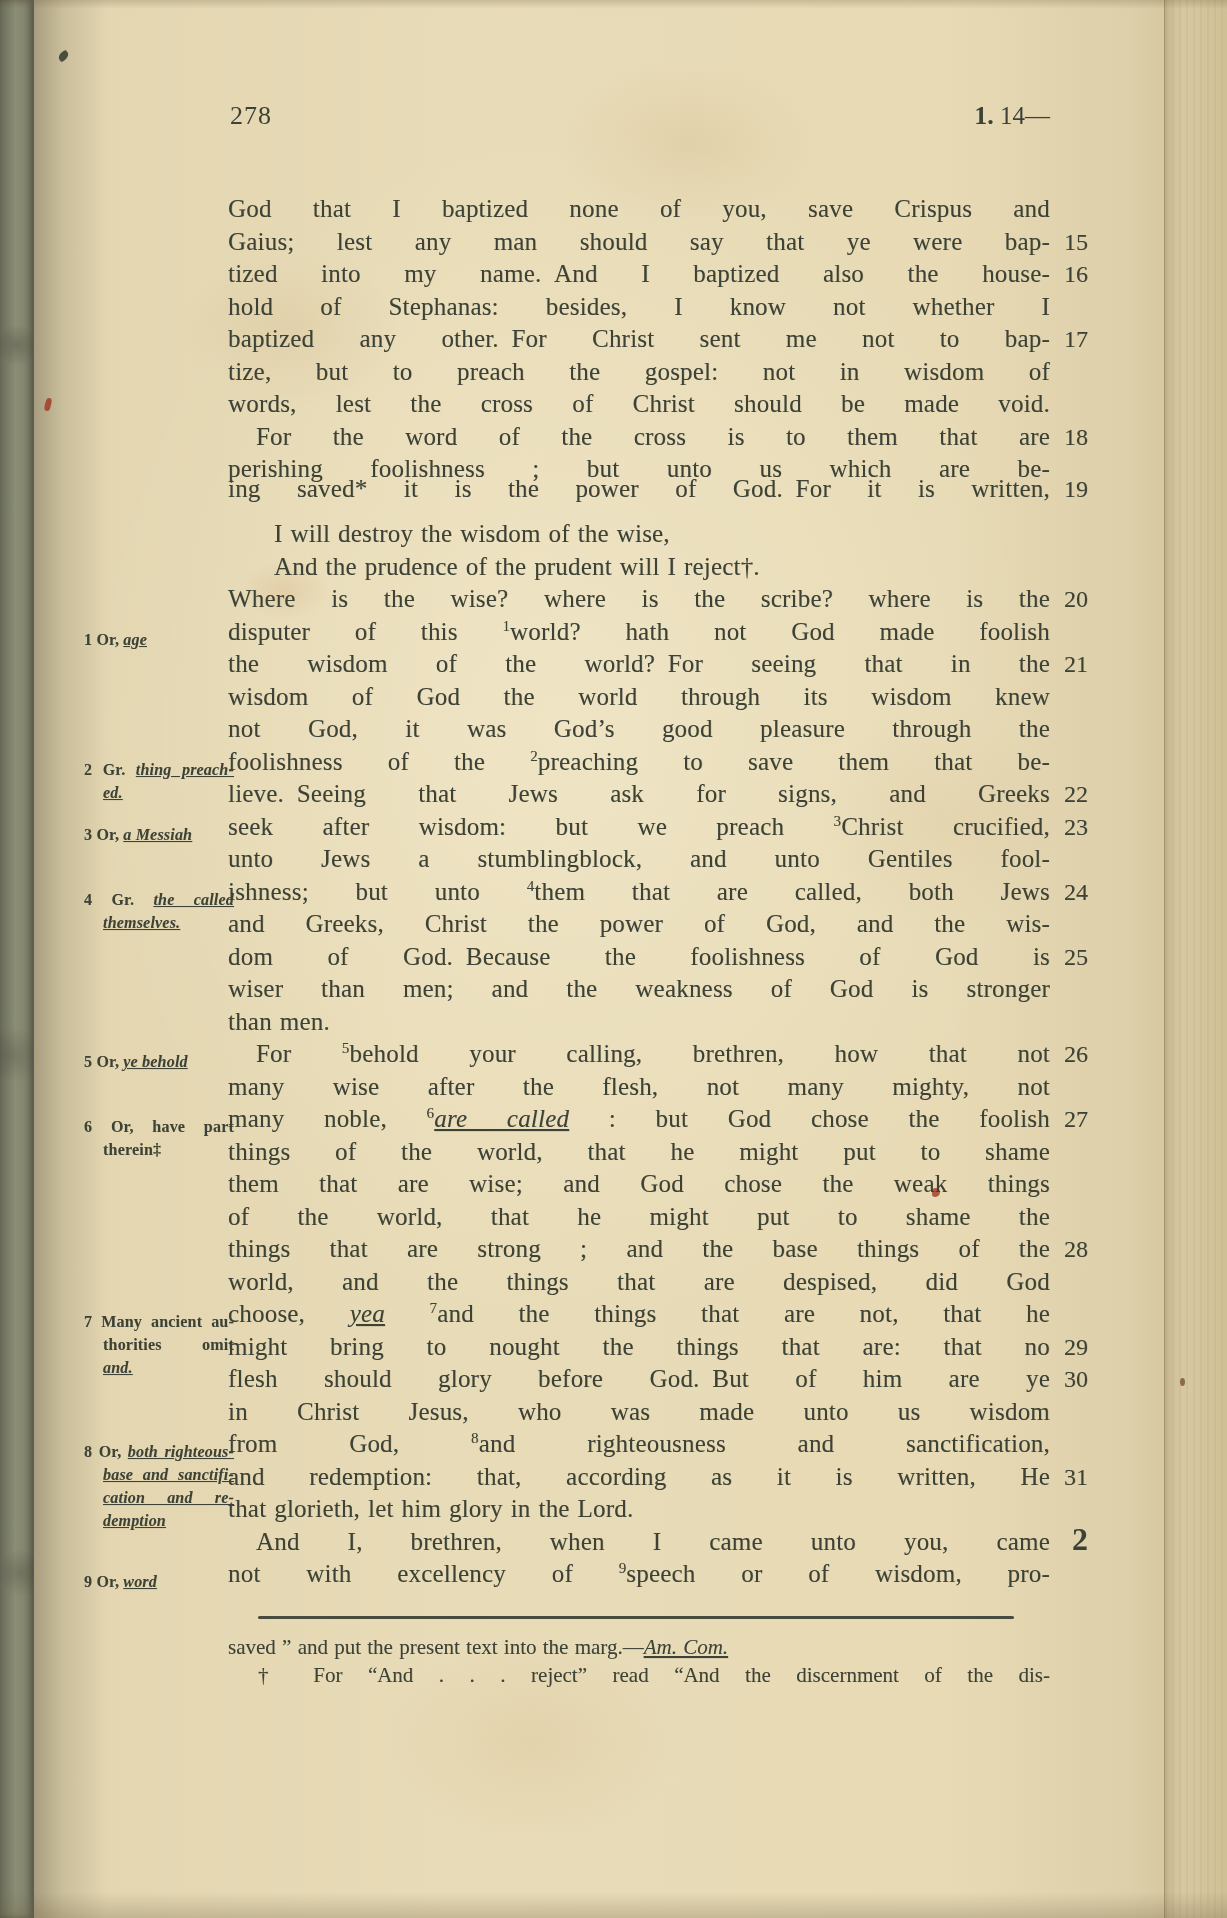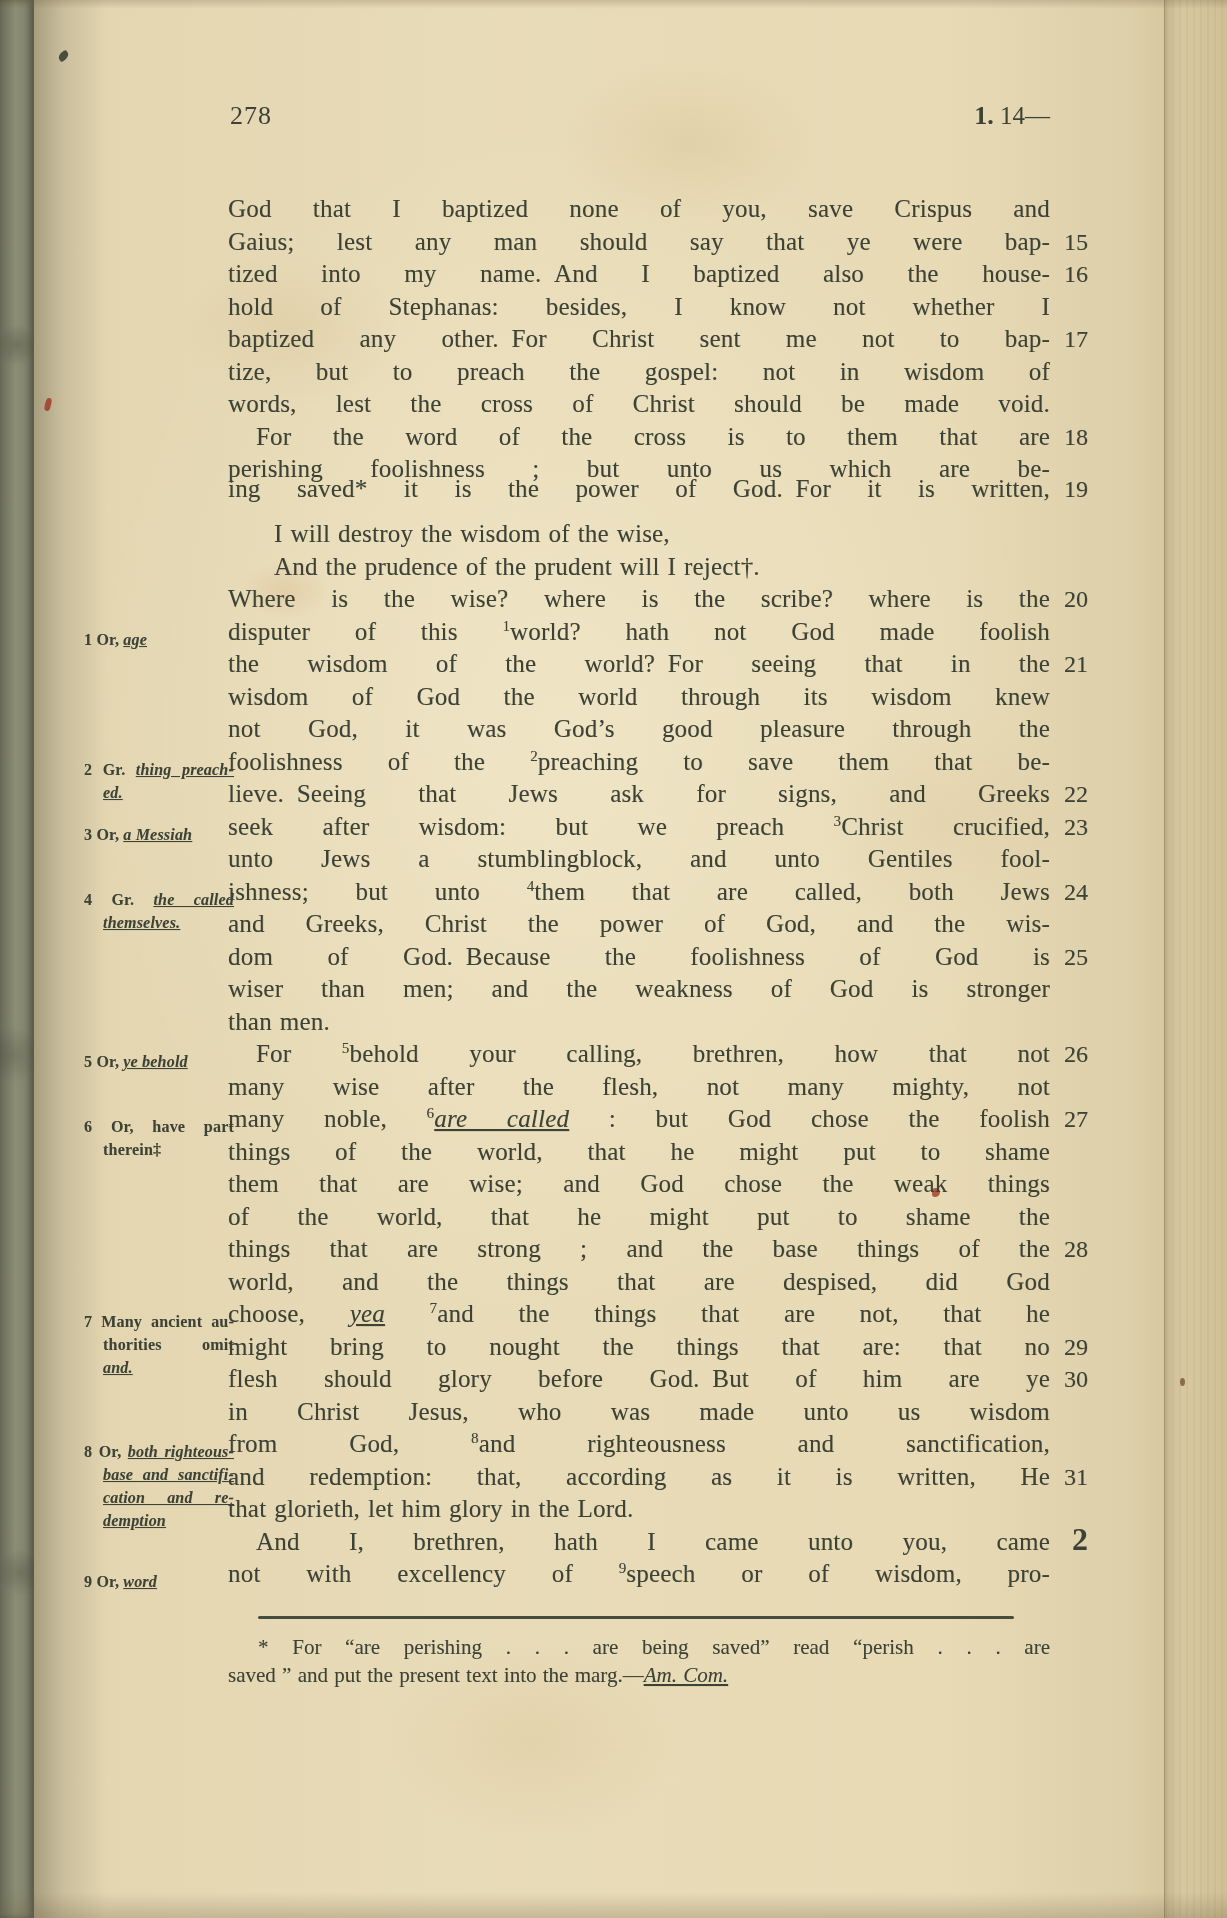--- a/index.html
+++ b/index.html
@@ -242,21 +242,21 @@
         <span class="ltext">from God, <sup>8</sup>and righteousness and sanctification,</span>
       </div>
       <div class="line" style="top: 1267.5px;">
         <span class="ltext">and redemption: that, according as it is written, He</span>
         <span class="verse">31</span>
       </div>
       <div class="line" style="top: 1300px;">
         <span class="ltext flush">that glorieth, let him glory in the Lord.</span>
       </div>
       <div class="line" style="top: 1332.5px;">
-        <span class="ltext in1">And I, brethren, hath I came unto you, came</span>
+        <span class="ltext in1">And I, brethren, when I came unto you, came</span>
         <span class="chapnum">2</span>
       </div>
       <div class="line" style="top: 1365px;">
         <span class="ltext">not with excellency of <sup>9</sup>speech or of wisdom, pro-</span>
       </div>
     </div>
 
   <div class="margincol">
       <div class="mnote" style="top: 434.5px;">
         <div class="mline">1 Or, <i>age</i></div>
@@ -290,16 +290,16 @@
         <div class="mline hang spread"><i>cation and re-</i></div>
         <div class="mline hang"><i>demption</i></div>
       </div>
       <div class="mnote" style="top: 1377px;">
         <div class="mline">9 Or, <i>word</i></div>
       </div>
     </div>
 
   <div class="fnrule"></div>
   <div class="footblock">
-      <div class="fline fin spread">* For “are perishing . . . are being saved” read “perish . . . are</div>
       <div class="fline">saved ” and put the present text into the marg.—<i>Am. Com.</i></div>
+      <div class="fline fin spread">† For “And . . . reject” read “And the discernment of the dis-</div>
     </div>
 </div>
 
 </body></html>

